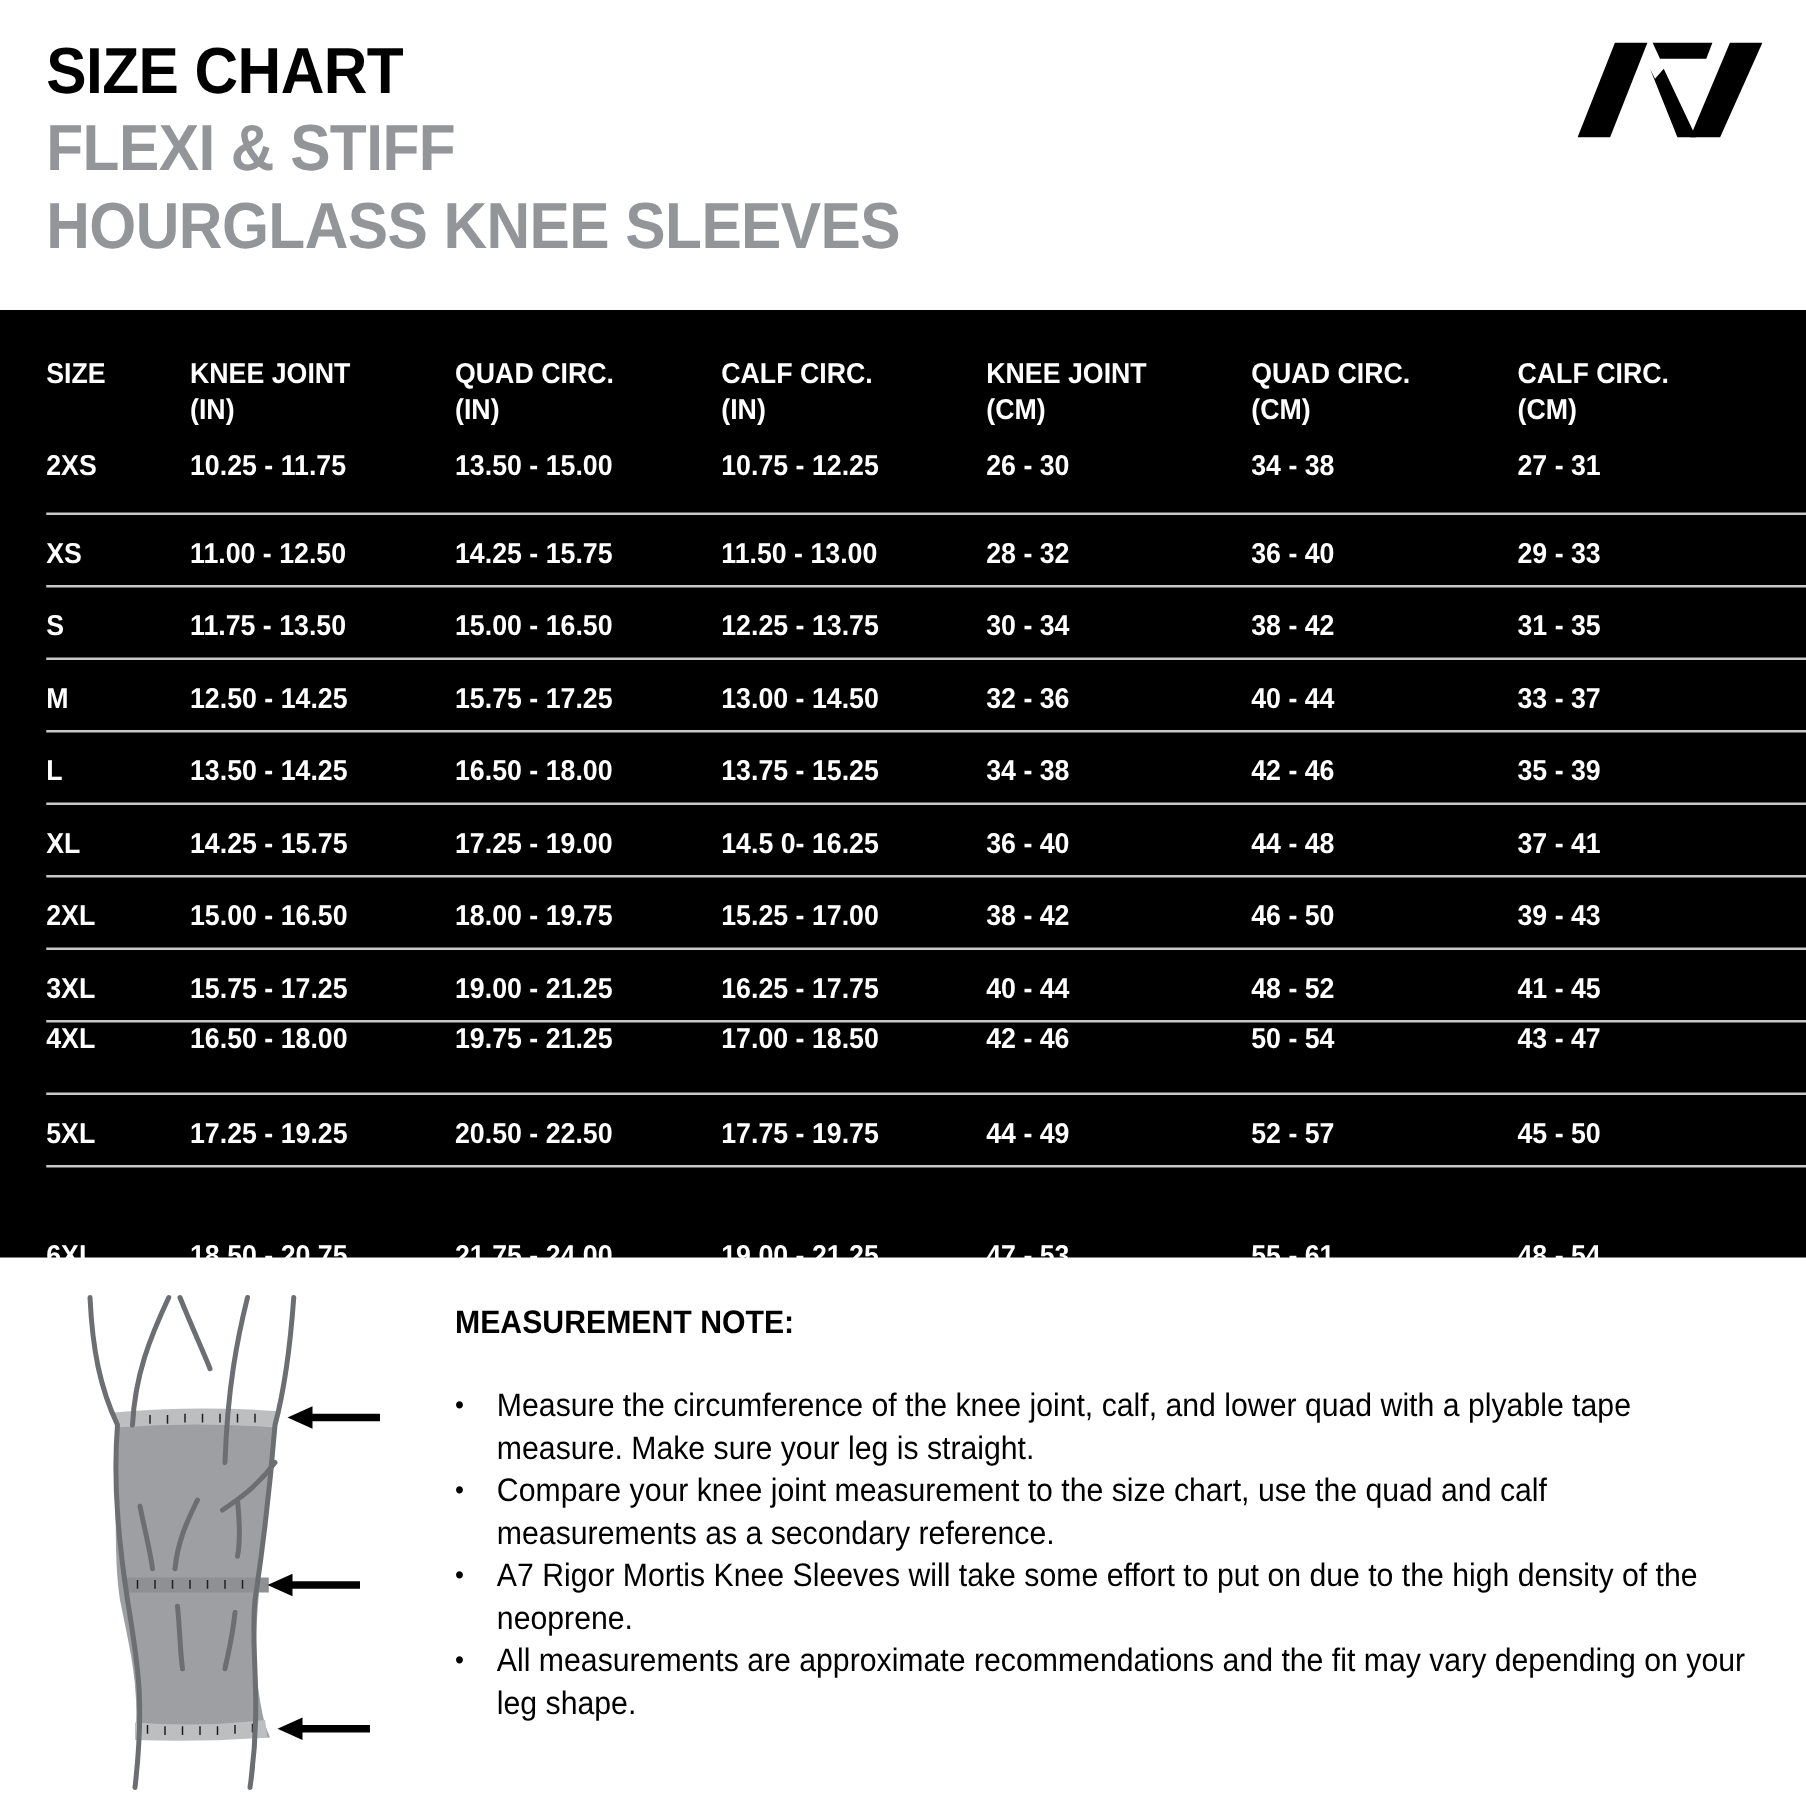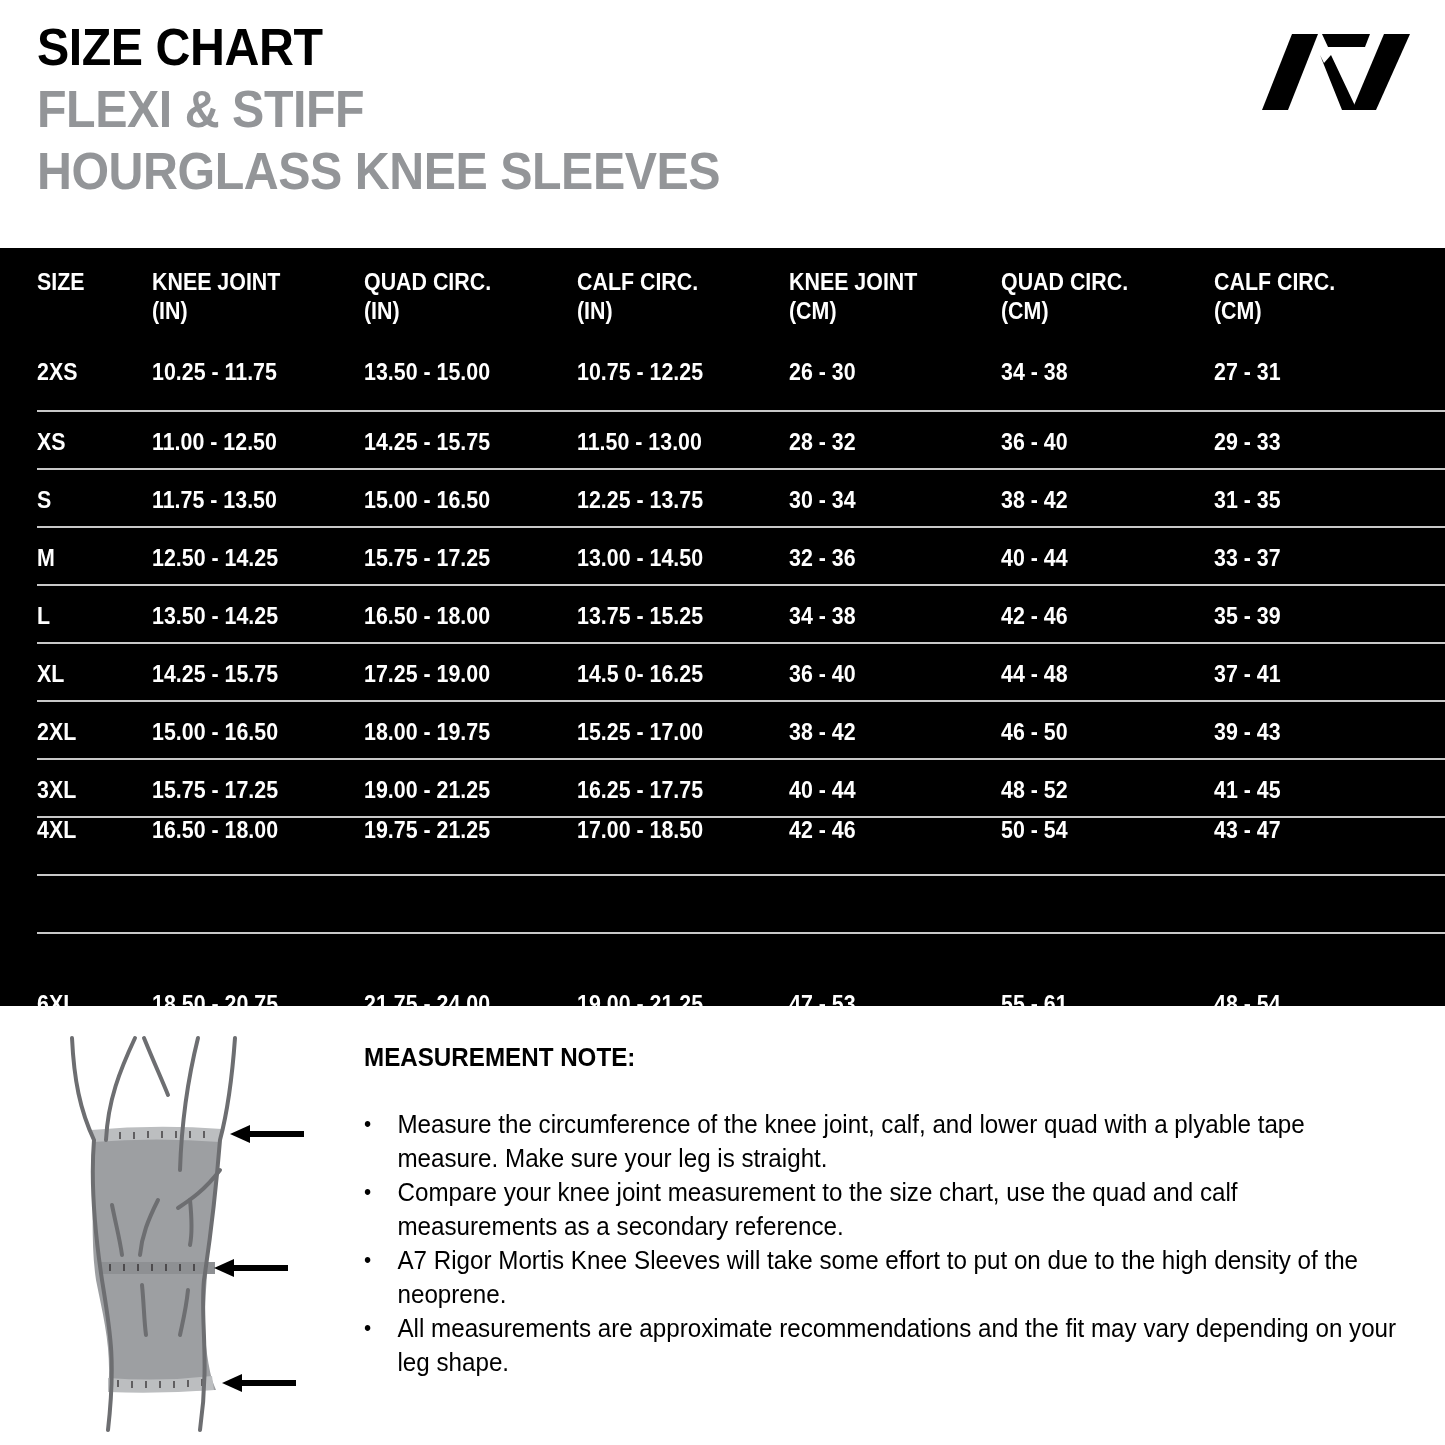--- a/index.html
+++ b/index.html
@@ -10,21 +10,21 @@
     body {
       width: 1445px;
       height: 1445px;
       position: relative;
       overflow: hidden;
       font-family: "Liberation Sans", sans-serif;
     }
     .title-block {
       position: absolute;
       left: 37px;
-      top: 16px;
+      top: 26px;
     }
     .title-line {
       font-family: "Liberation Sans", sans-serif;
       font-weight: 700;
       font-size: 52px;
       line-height: 62px;
       letter-spacing: -0.5px;
       white-space: nowrap;
       transform: scaleX(0.93);
       transform-origin: left center;
@@ -44,21 +44,21 @@
       position: absolute;
       left: 0;
       top: 248px;
       width: 1445px;
       height: 758px;
       background: #000000;
     }
     .thead {
       position: absolute;
       left: 0;
-      top: 20px;
+      top: 36px;
       width: 1445px;
       height: 60px;
     }
     .th {
       position: absolute;
       top: 0;
       color: #ffffff;
       font-weight: 700;
       font-size: 23px;
       line-height: 29px;
@@ -264,20 +264,29 @@
     <div class="cell" style="left:37px">4XL</div>
     <div class="cell" style="left:152px">16.50 - 18.00</div>
     <div class="cell" style="left:364px">19.75 - 21.25</div>
     <div class="cell" style="left:577px">17.00 - 18.50</div>
     <div class="cell" style="left:789px">42 - 46</div>
     <div class="cell" style="left:1001px">50 - 54</div>
     <div class="cell" style="left:1214px">43 - 47</div>
   </div>
   <div class="row-sep" style="top:626px"></div>
 
+  <div class="row" style="top:644px">
+    <div class="cell" style="left:37px">5XL</div>
+    <div class="cell" style="left:152px">17.25 - 19.25</div>
+    <div class="cell" style="left:364px">20.50 - 22.50</div>
+    <div class="cell" style="left:577px">17.75 - 19.75</div>
+    <div class="cell" style="left:789px">44 - 49</div>
+    <div class="cell" style="left:1001px">52 - 57</div>
+    <div class="cell" style="left:1214px">45 - 50</div>
+  </div>
   <div class="row-sep" style="top:684px"></div>
 
   <div class="row" style="top:742px">
     <div class="cell" style="left:37px">6XL</div>
     <div class="cell" style="left:152px">18.50 - 20.75</div>
     <div class="cell" style="left:364px">21.75 - 24.00</div>
     <div class="cell" style="left:577px">19.00 - 21.25</div>
     <div class="cell" style="left:789px">47 - 53</div>
     <div class="cell" style="left:1001px">55 - 61</div>
     <div class="cell" style="left:1214px">48 - 54</div>

